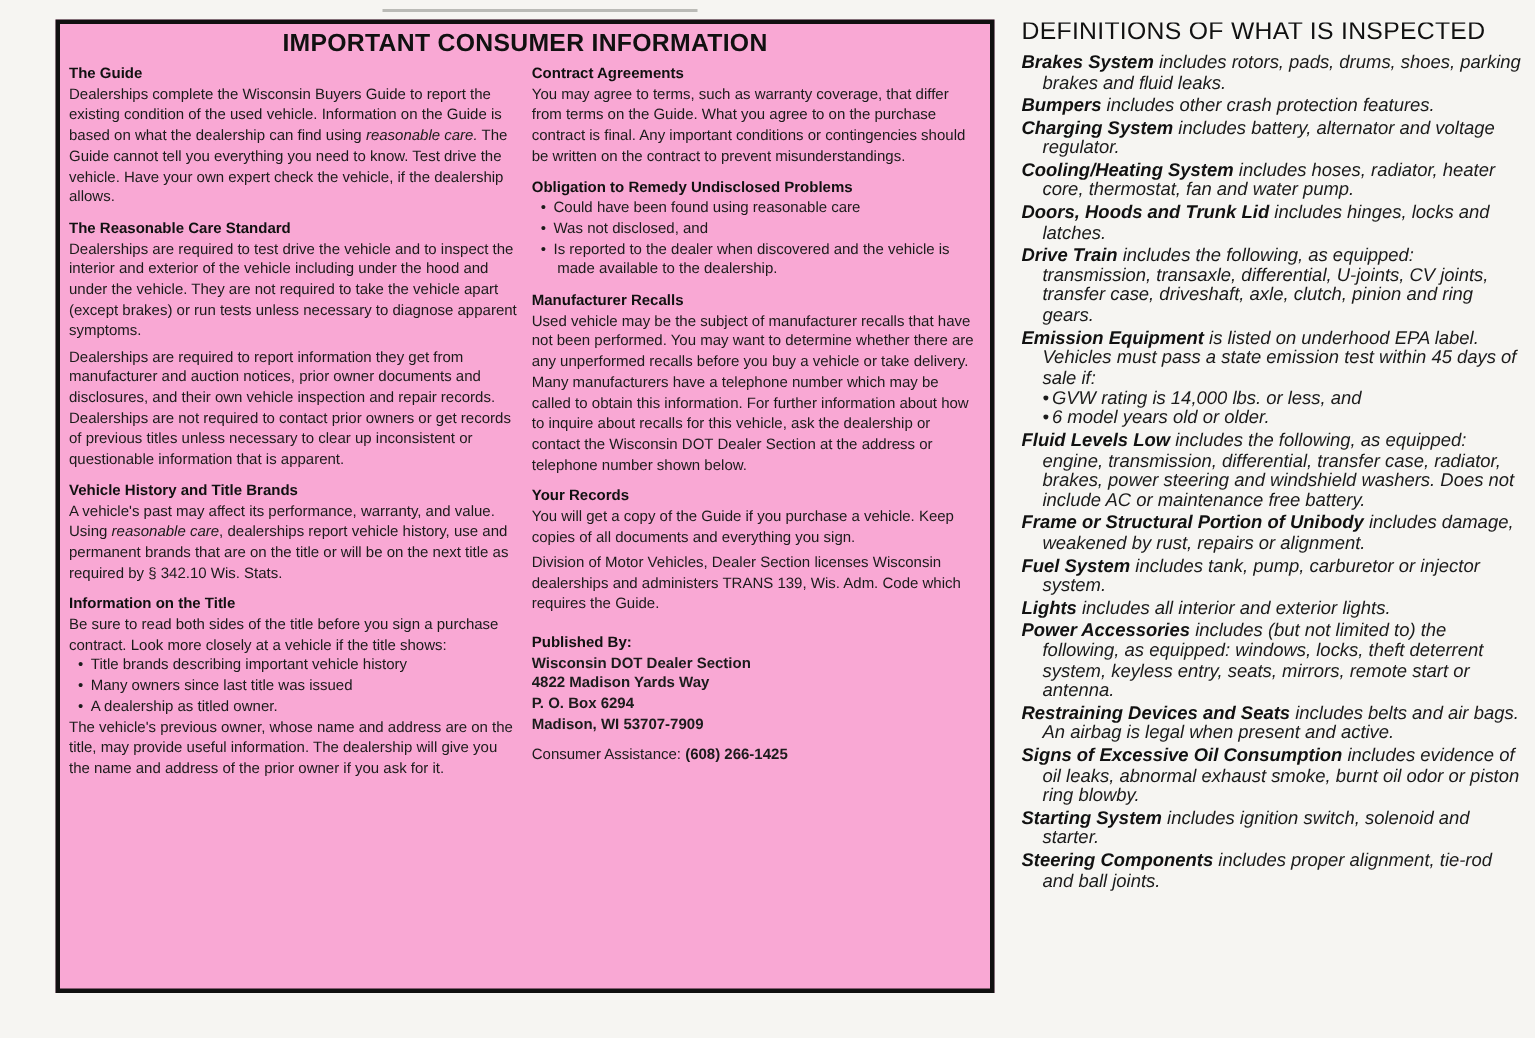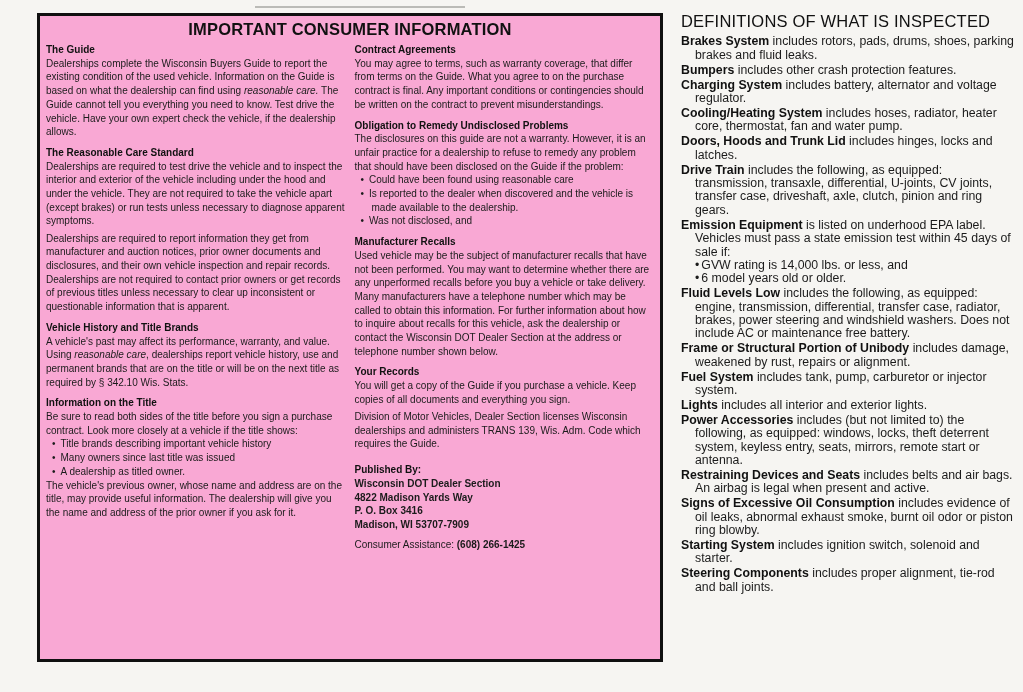--- a/index.html
+++ b/index.html
@@ -63,21 +63,21 @@
     overflow: hidden;
     height: 675px;
   }
   .defs-title {
     font-weight: 400;
     font-size: 16.5px;
     letter-spacing: .2px;
     color: #111;
     margin-bottom: 7px;
   }
-  .def { padding-left: 14px; text-indent: -14px; margin-bottom: 1.5px; }
+  .def { padding-left: 14px; text-indent: -14px; margin-bottom: 1.5px; font-style: italic; }
   .def b { font-weight: 700; color: #111; }
   .def-bullet { text-indent: 0; padding-left: 0; }
   .def-bullet::before { content: "•"; padding-right: 2px; }
 </style>
 </head>
 <body>
 
 <div class="page">
   <div class="scan-artifact"></div>
 
@@ -119,29 +119,28 @@
       </div>
 
       <div class="col">
         <div class="section">
           <div class="h">Contract Agreements</div>
           <div class="p">You may agree to terms, such as warranty coverage, that differ from terms on the Guide. What you agree to on the purchase contract is final. Any important conditions or contingencies should be written on the contract to prevent misunderstandings.</div>
         </div>
 
         <div class="section">
           <div class="h">Obligation to Remedy Undisclosed Problems</div>
-          <div class="p">The disclosures on this guide are not a warranty. However, it is an unfair practice for a dealership to refuse to remedy any problem that should have been disclosed on the Guide if the problem:</div>
           <div>
 
 
               <div class="bullet">Could have been found using reasonable care</div>
 
+              <div class="bullet">Was not disclosed, and</div>
+
               <div class="bullet">Is reported to the dealer when discovered and the vehicle is made available to the dealership.</div>
-
-              <div class="bullet">Was not disclosed, and</div>
             </div>
         </div>
 
         <div class="section">
           <div class="h">Manufacturer Recalls</div>
           <div class="p">Used vehicle may be the subject of manufacturer recalls that have not been performed. You may want to determine whether there are any unperformed recalls before you buy a vehicle or take delivery. Many manufacturers have a telephone number which may be called to obtain this information. For further information about how to inquire about recalls for this vehicle, ask the dealership or contact the Wisconsin DOT Dealer Section at the address or telephone number shown below.</div>
         </div>
 
         <div class="section">
           <div class="h">Your Records</div>
@@ -150,21 +149,21 @@
         </div>
 
         <div class="section" style="margin-bottom:0;margin-top:12px;">
           <div class="h">Published By:</div>
           <div>
 
               <div class="pub-line">Wisconsin DOT Dealer Section</div>
 
               <div class="pub-line">4822 Madison Yards Way</div>
 
-              <div class="pub-line">P. O. Box 3416</div>
+              <div class="pub-line">P. O. Box 6294</div>
 
               <div class="pub-line">Madison, WI 53707-7909</div>
             </div>
           <div class="assistance"><span>Consumer Assistance: </span><span class="phone">(608) 266-1425</span></div>
         </div>
       </div>
 
     </div>
   </div>
 

